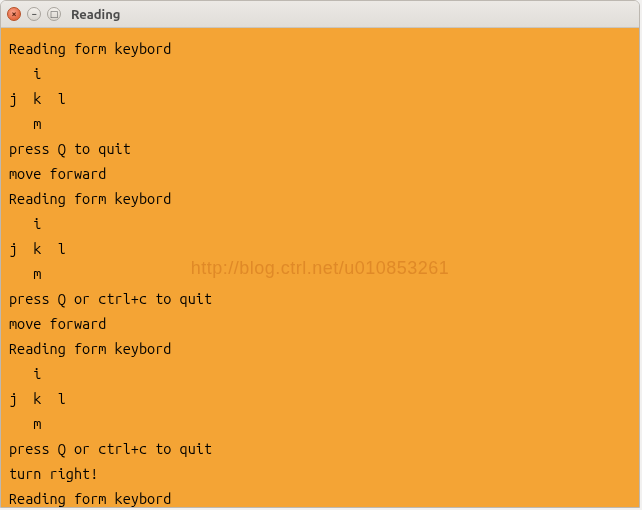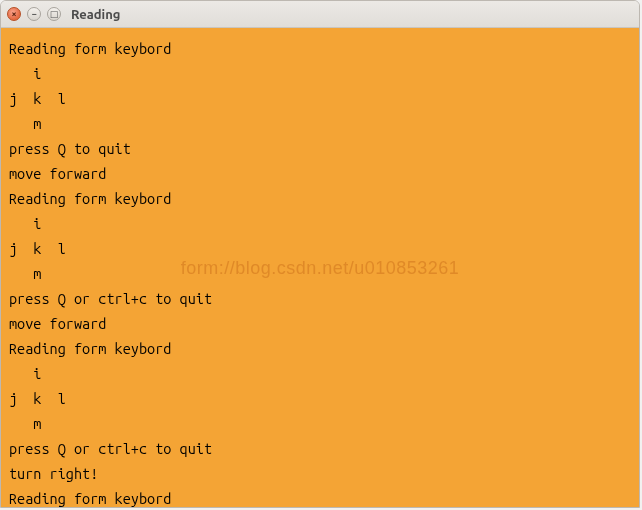--- a/index.html
+++ b/index.html
@@ -116,21 +116,21 @@
         <span>−</span>
       </div>
       <div class="btn btn-max">
         <span>□</span>
       </div>
     </div>
     <span class="title-text">Reading</span>
   </div>
 
   <div class="terminal-body">
-    <div class="watermark">form://blog.csdn.net/u010853261</div>
+    <div class="watermark">http://blog.ctrl.net/u010853261</div>
     <pre class="terminal-pre" id="term-pre">Reading form keybord
    i
 j  k  l
    m
 press Q to quit
 move forward
 Reading form keybord
    i
 j  k  l
    m

